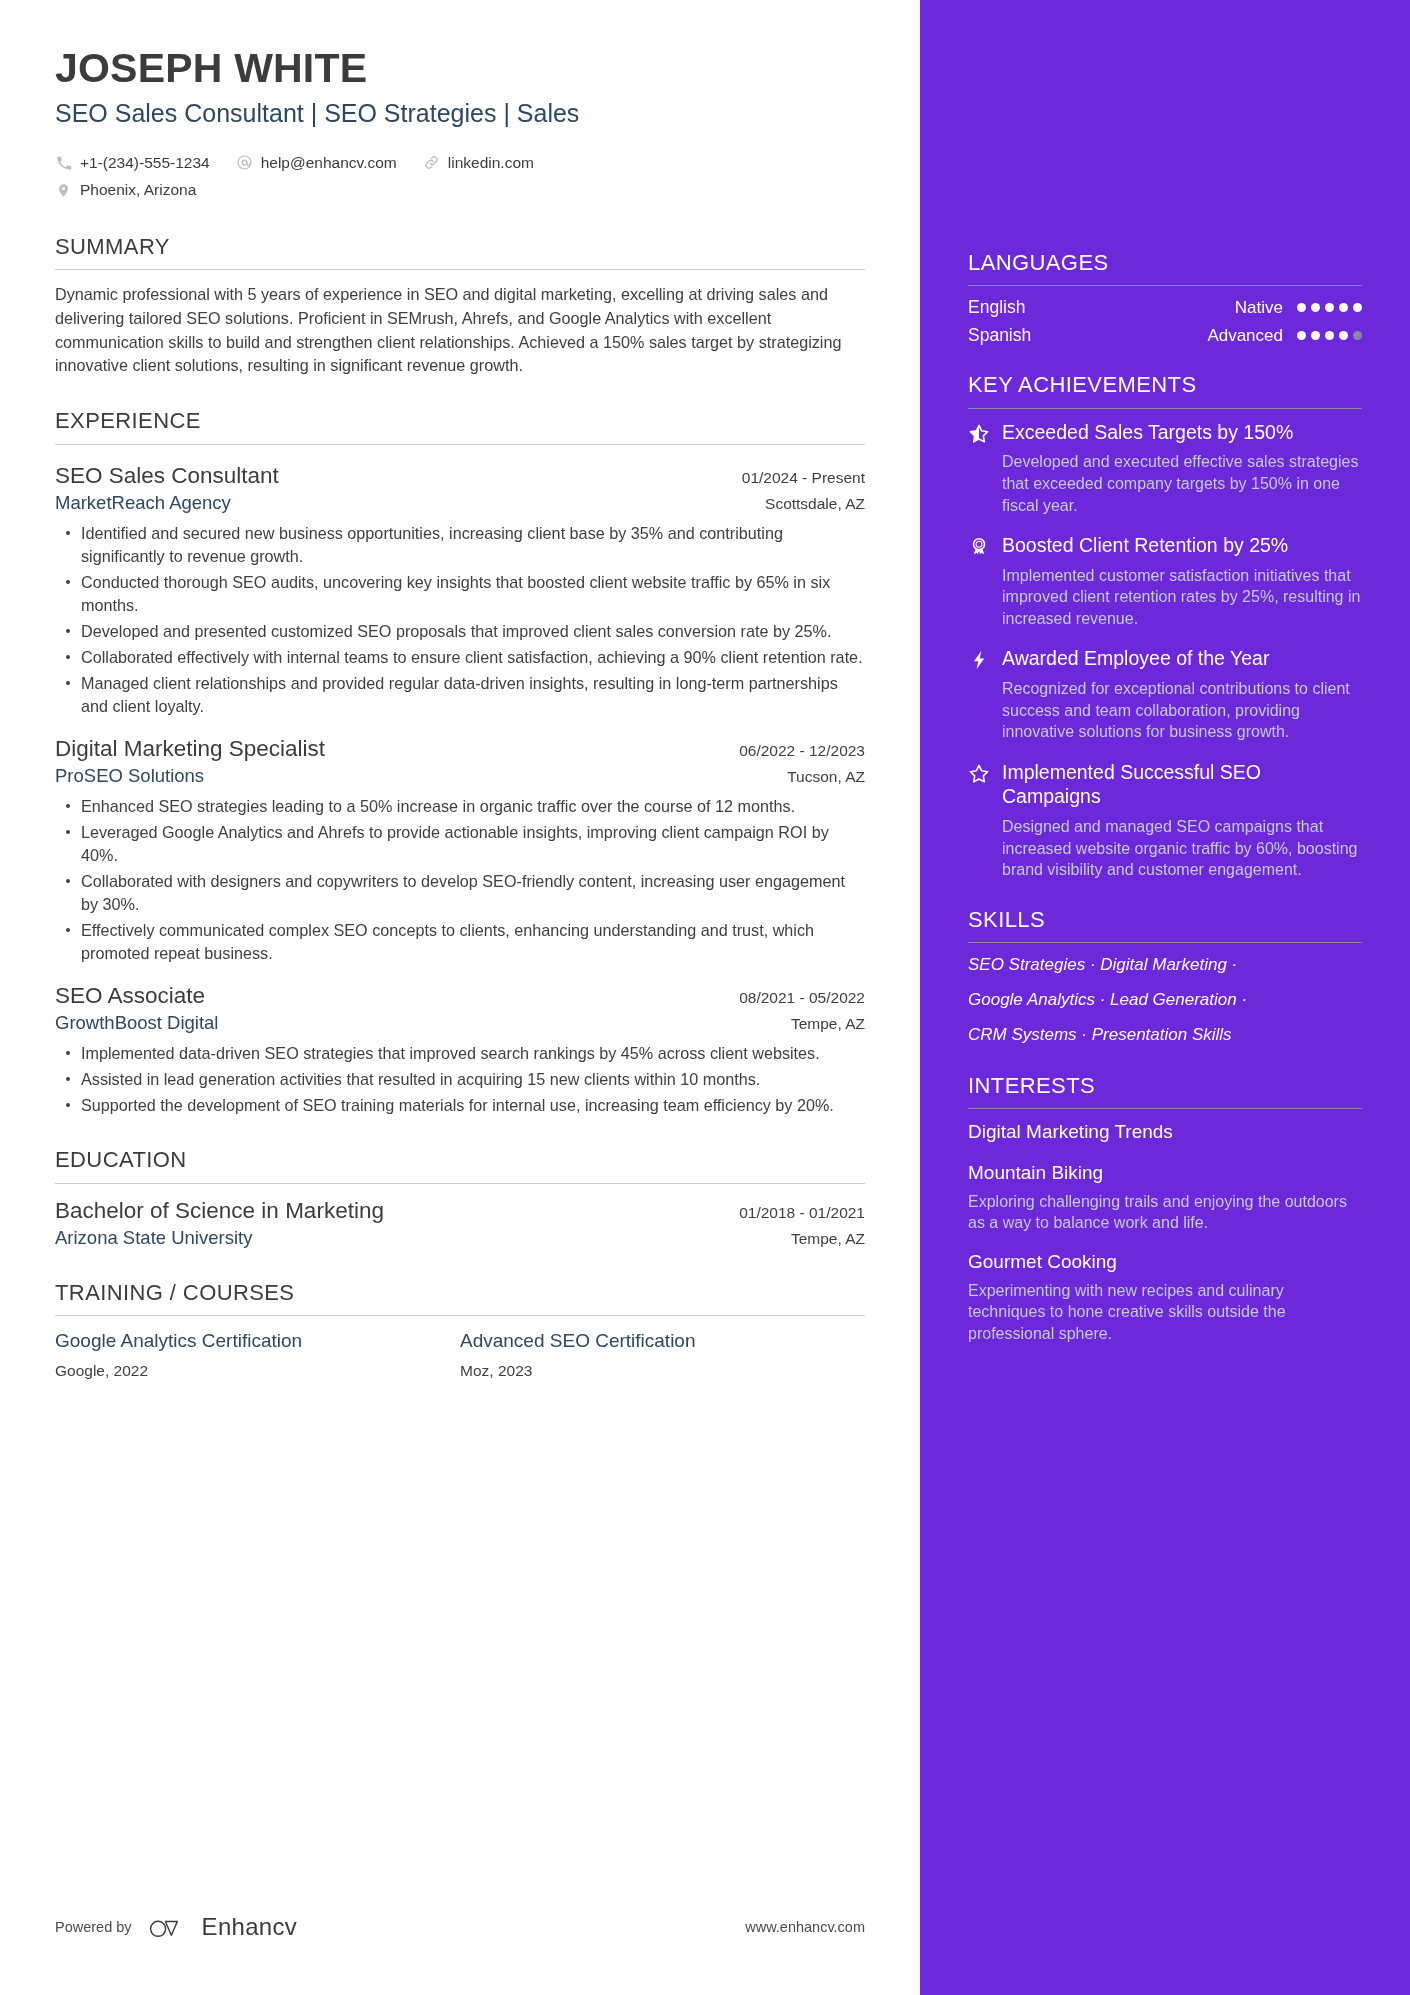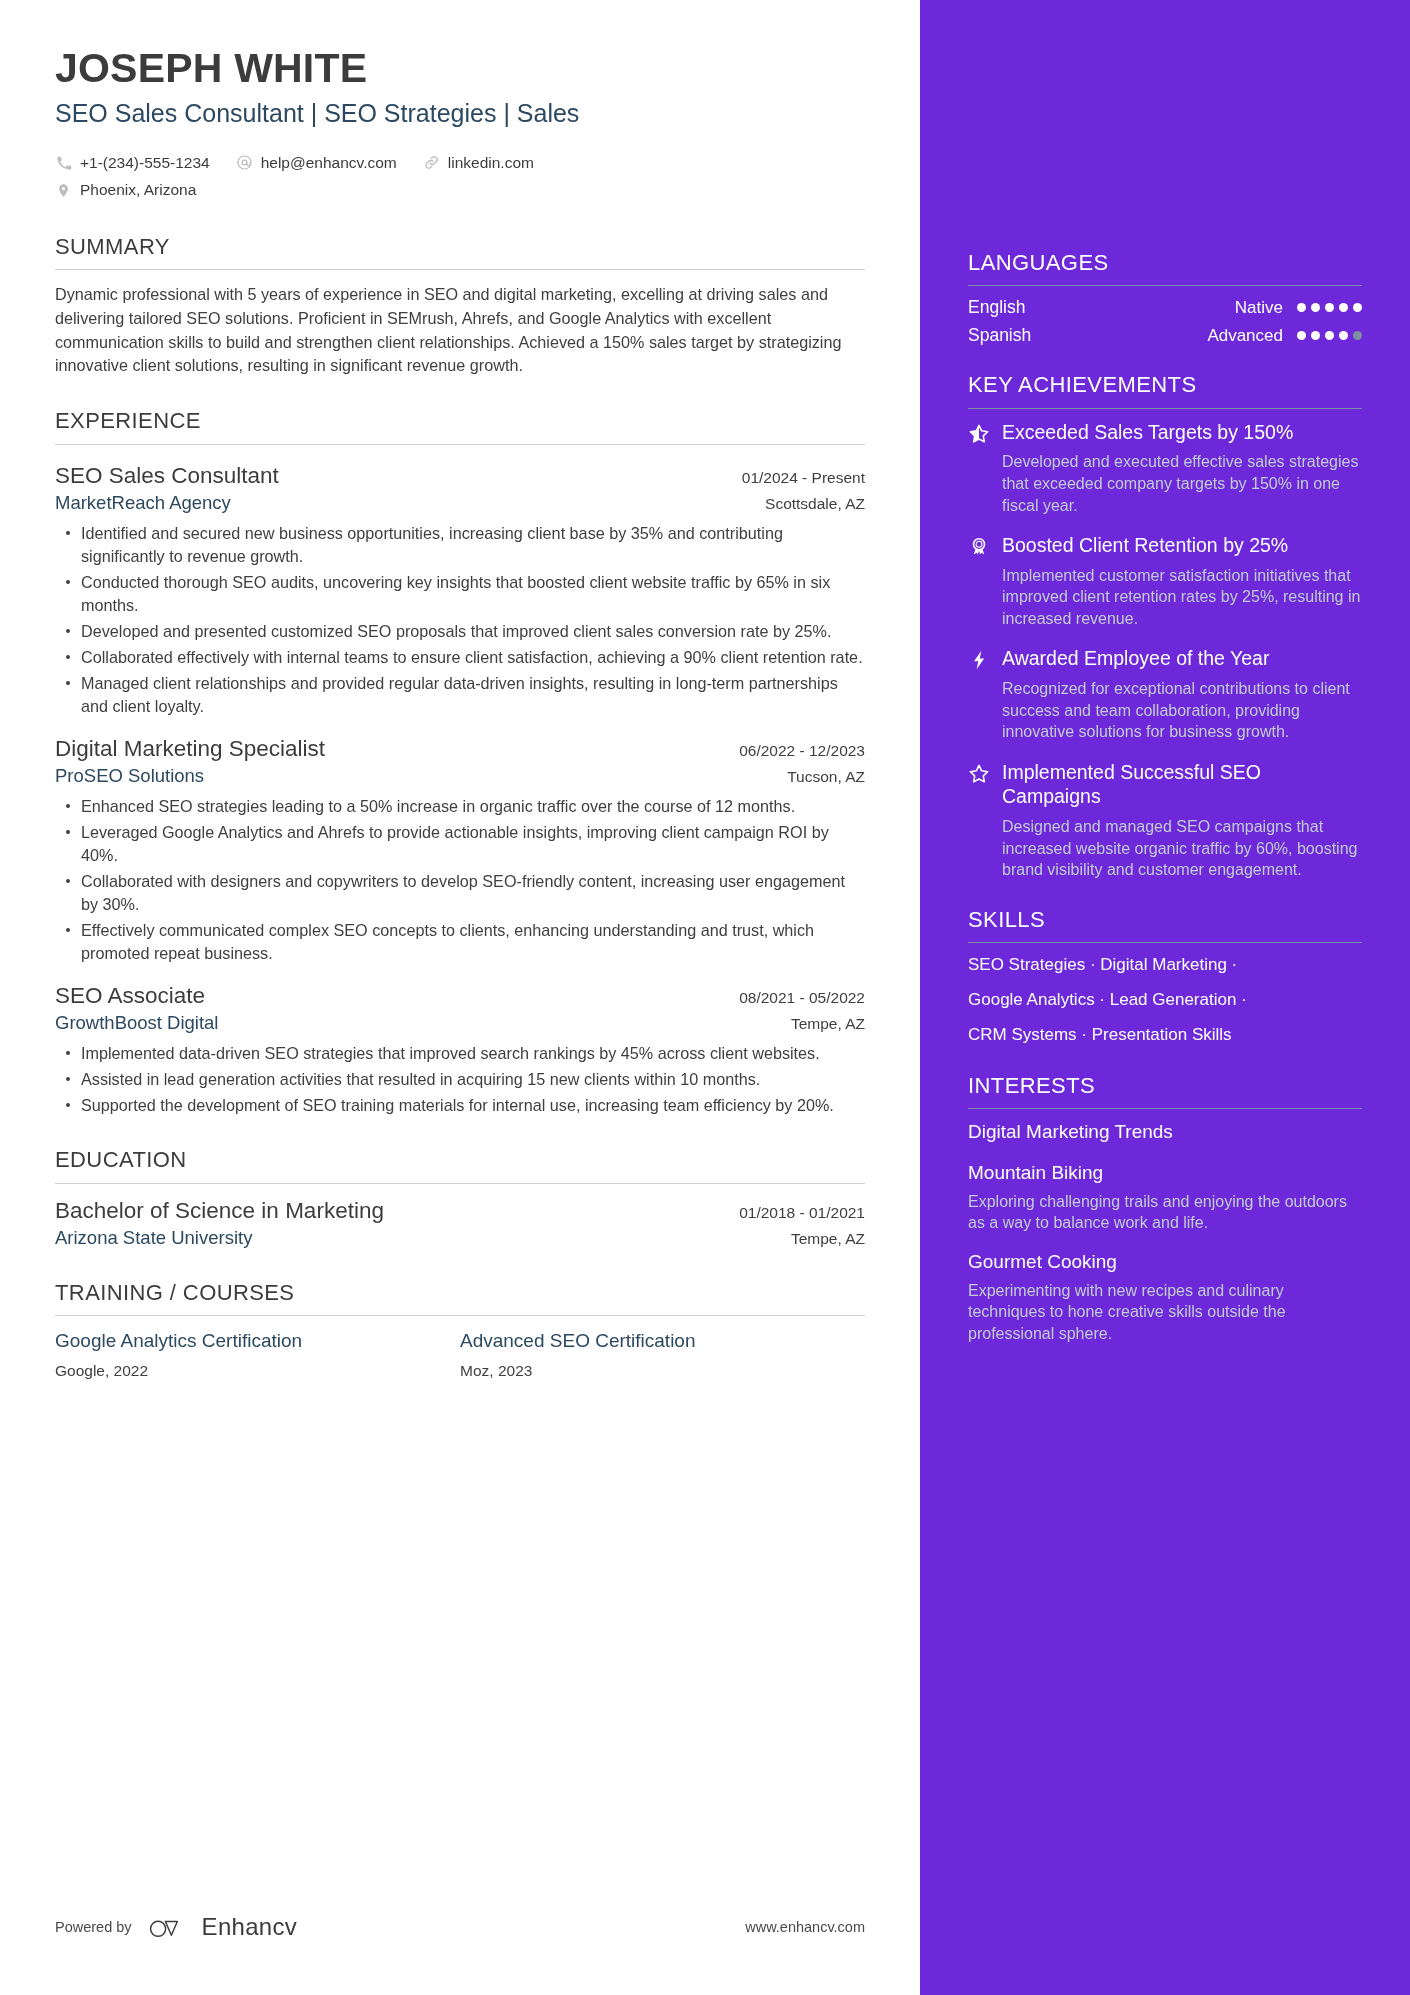--- a/index.html
+++ b/index.html
@@ -271,20 +271,21 @@
     color: #c3ccd5;
     margin-top: 7px;
   }
 
   
   .skill-line {
     font-size: 17px;
     color: #ffffff;
     line-height: 1.35;
     margin-bottom: 12px;
+    font-style: italic;
   }
 
   
   .interest { margin-bottom: 16px; }
   .interest-name {
     font-size: 19px;
     color: #ffffff;
     line-height: 1.3;
   }
   .interest-desc {

